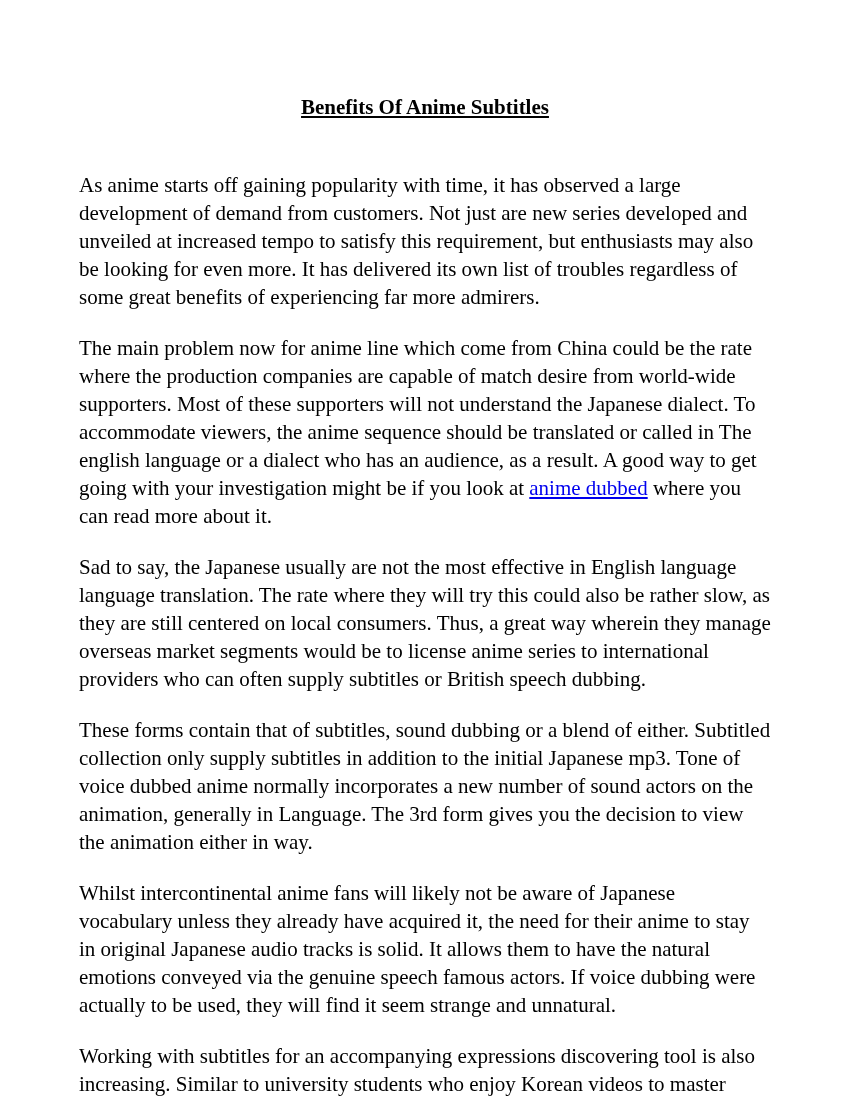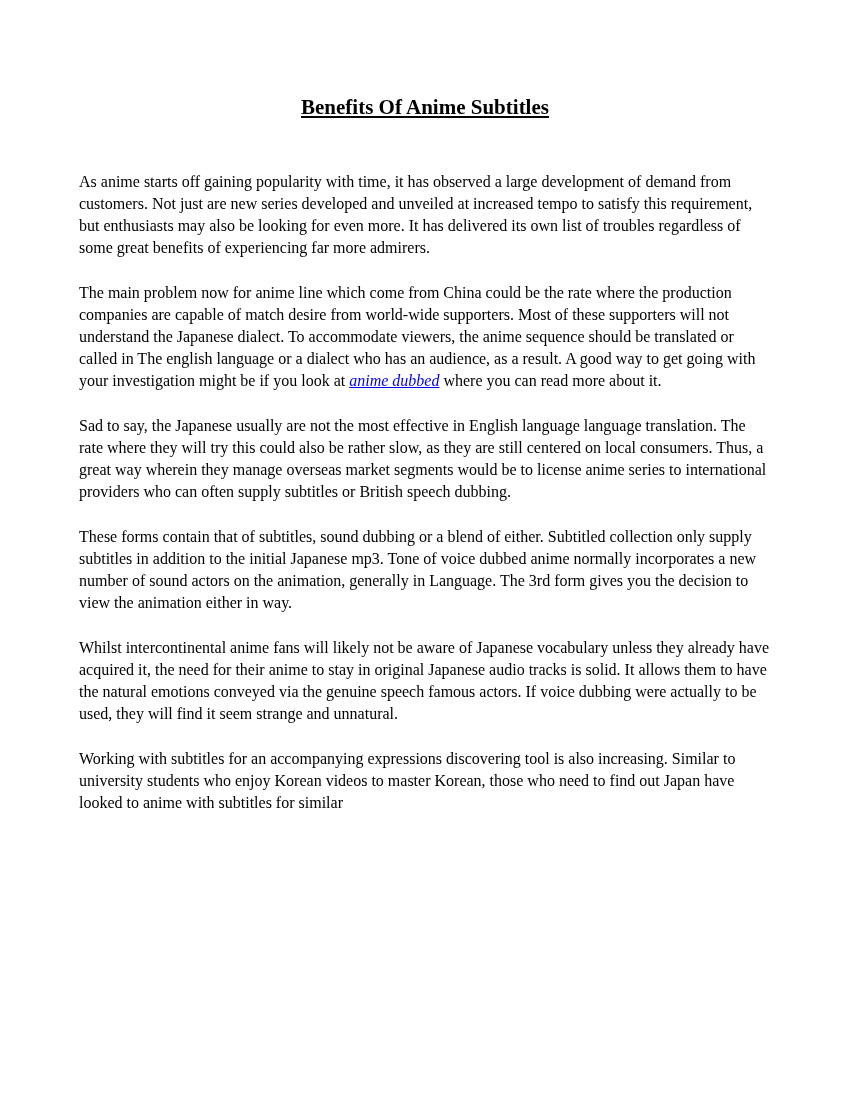--- a/index.html
+++ b/index.html
@@ -25,30 +25,29 @@
     font-size: 21px;
     font-weight: bold;
     line-height: 26px;
     text-align: center;
     text-decoration: underline;
     margin: 0 0 51px 0;
     color: var(--text, #000000);
   }
   .doc-paragraph {
     font-family: "Liberation Serif", serif;
-    font-size: 16px;
-    line-height: 22px;
+    font-size: 21px;
+    line-height: 28px;
     margin: 0 0 23px 0;
     color: var(--text, #000000);
   }
   .doc-link {
     color: var(--link, #0000EE);
     text-decoration: underline;
     cursor: pointer;
-    font-style: italic;
   }
 </style>
 </head>
 <body>
 
 <div class="page">
 
   <h1 class="doc-title">Benefits Of Anime Subtitles</h1>
 
   <p class="doc-paragraph">As anime starts off gaining popularity with time, it has observed a large development of demand from customers. Not just are new series developed and unveiled at increased tempo to satisfy this requirement, but enthusiasts may also be looking for even more. It has delivered its own list of troubles regardless of some great benefits of experiencing far more admirers.</p>

